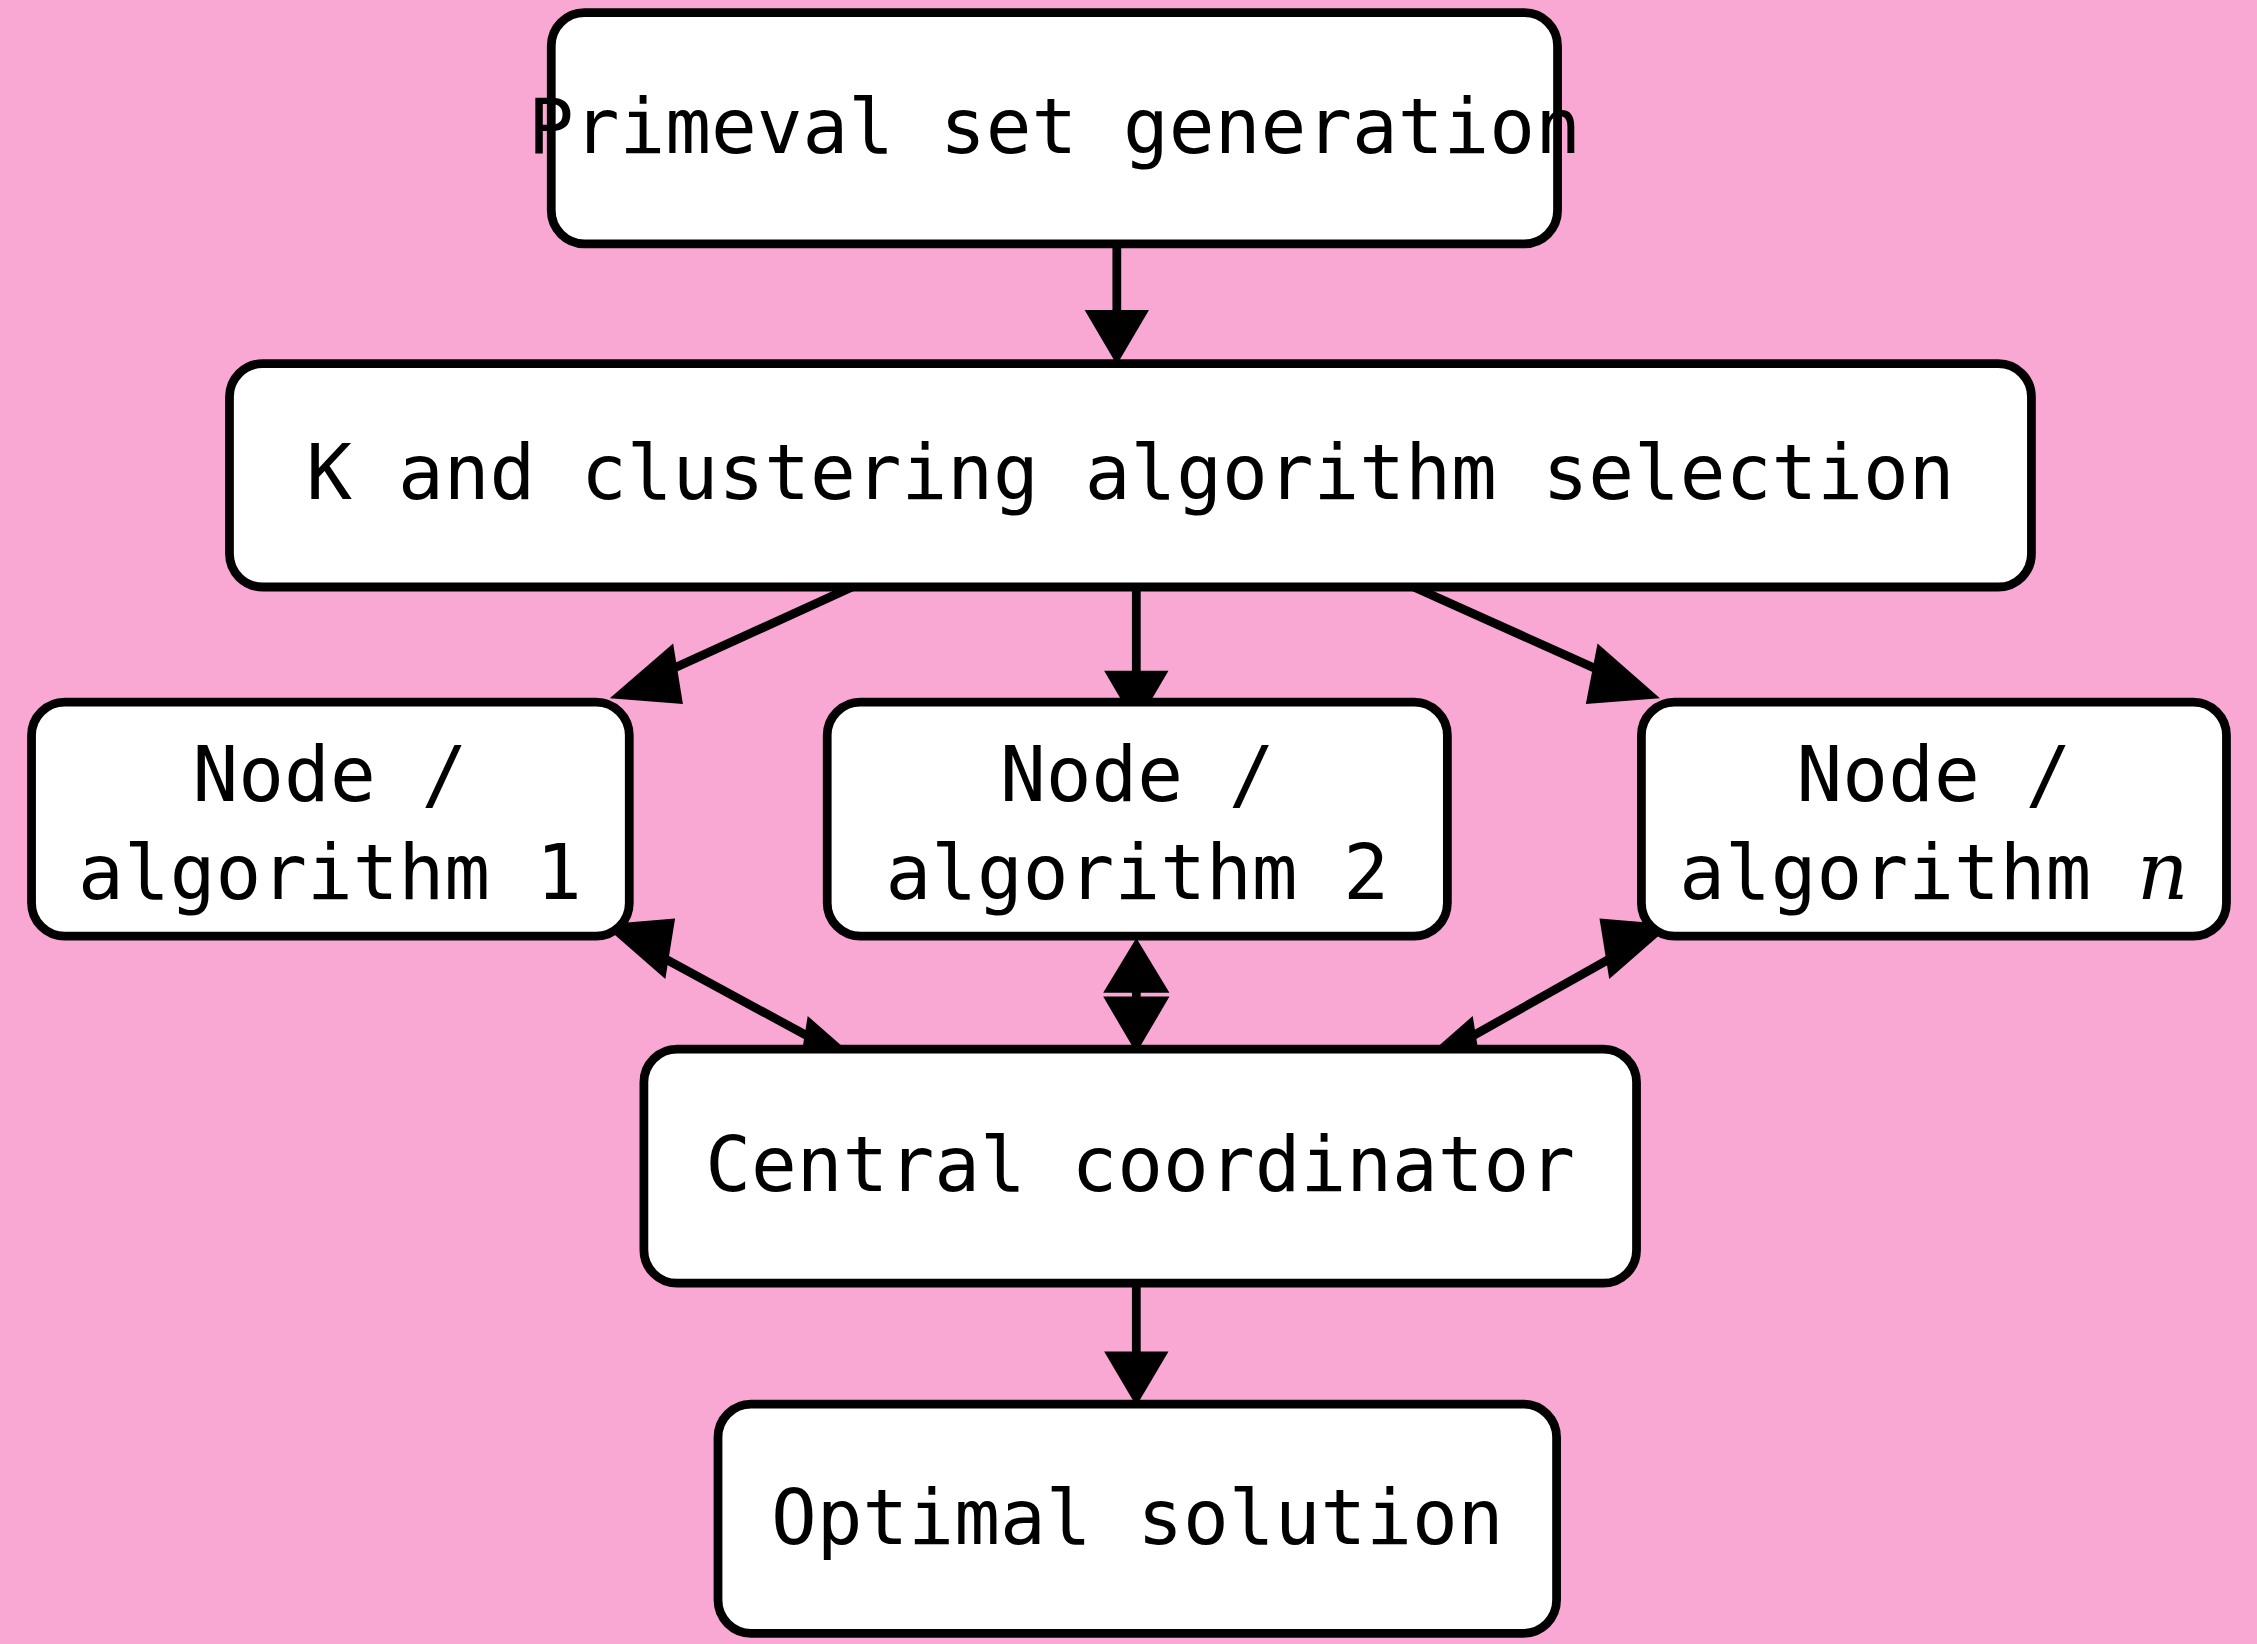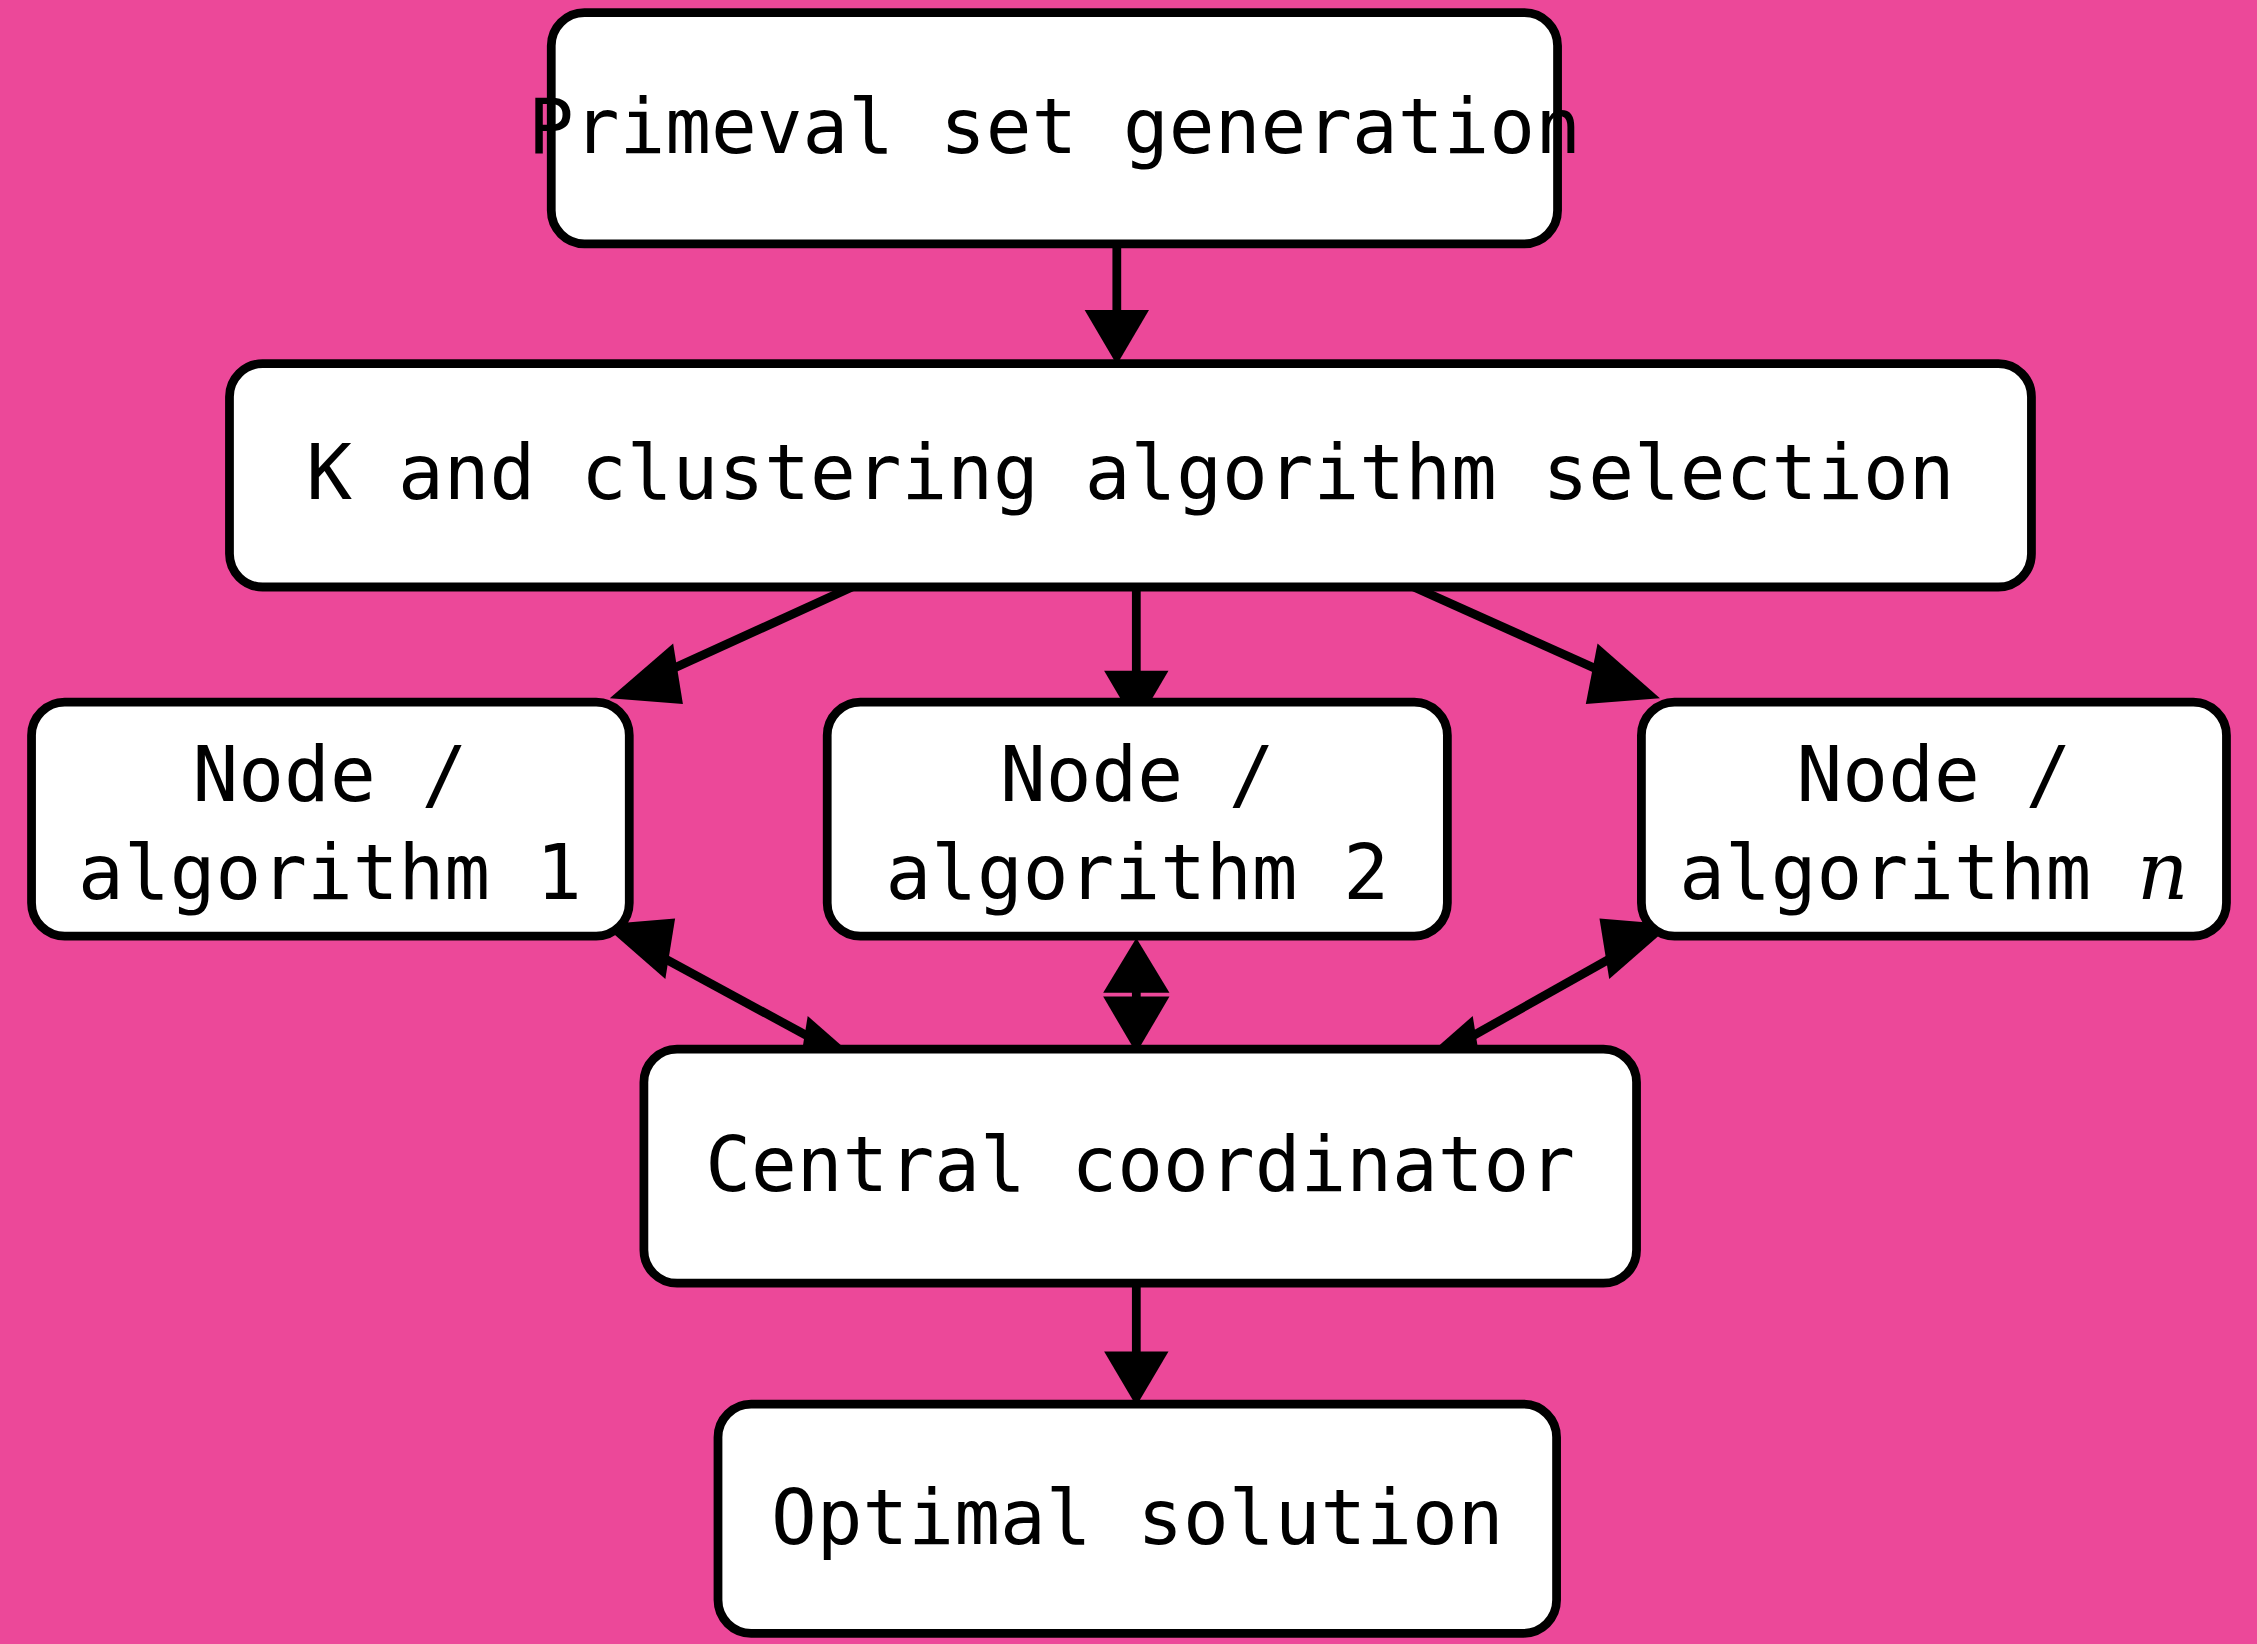--- a/index.html
+++ b/index.html
@@ -10,21 +10,21 @@
   body {
     width: 2258px;
     height: 1644px;
     overflow: hidden;
     font-family: "DejaVu Sans Mono", "Liberation Mono", monospace;
   }
   #diagram-root {
     position: relative;
     width: 2258px;
     height: 1644px;
-    background: #ec4899;
+    background: #f9a8d4;
   }
   svg.flow {
     position: absolute;
     top: 0;
     left: 0;
     width: 2258px;
     height: 1644px;
     display: block;
   }
   .box-rect {

